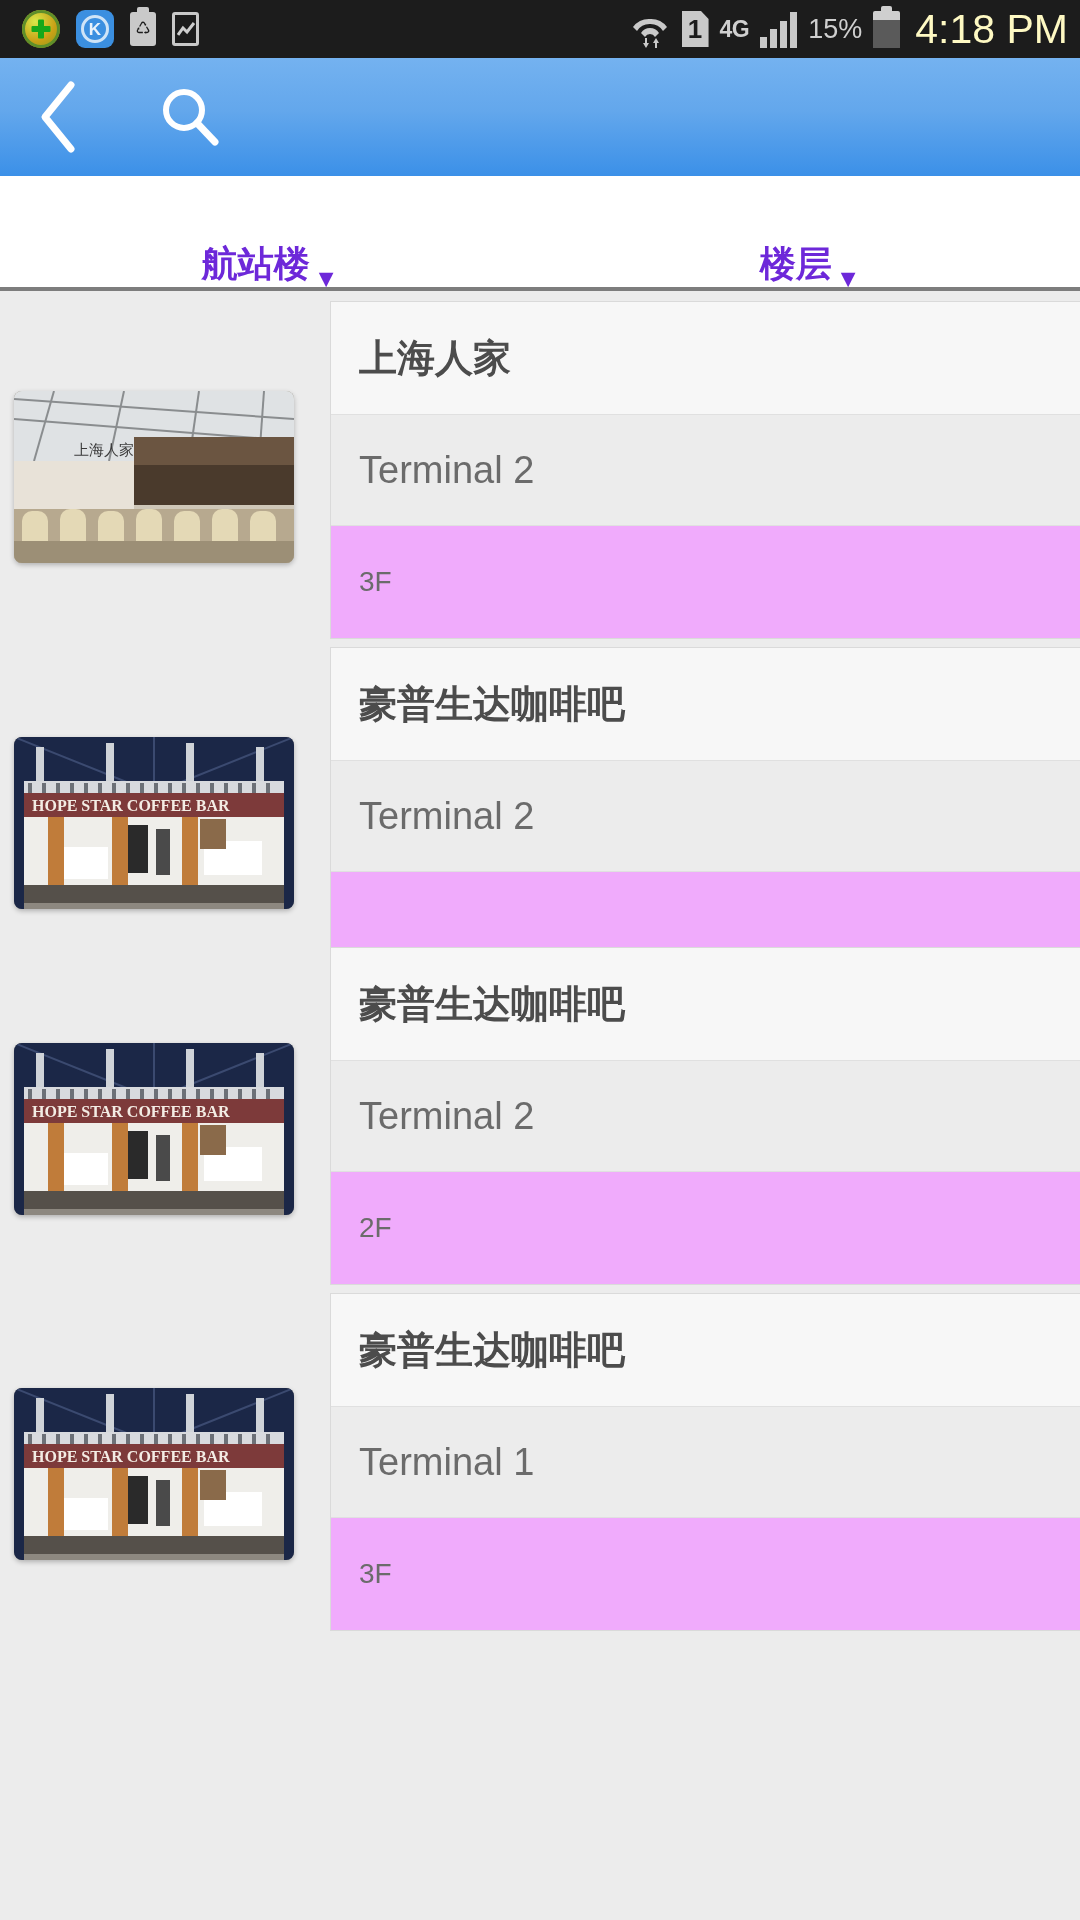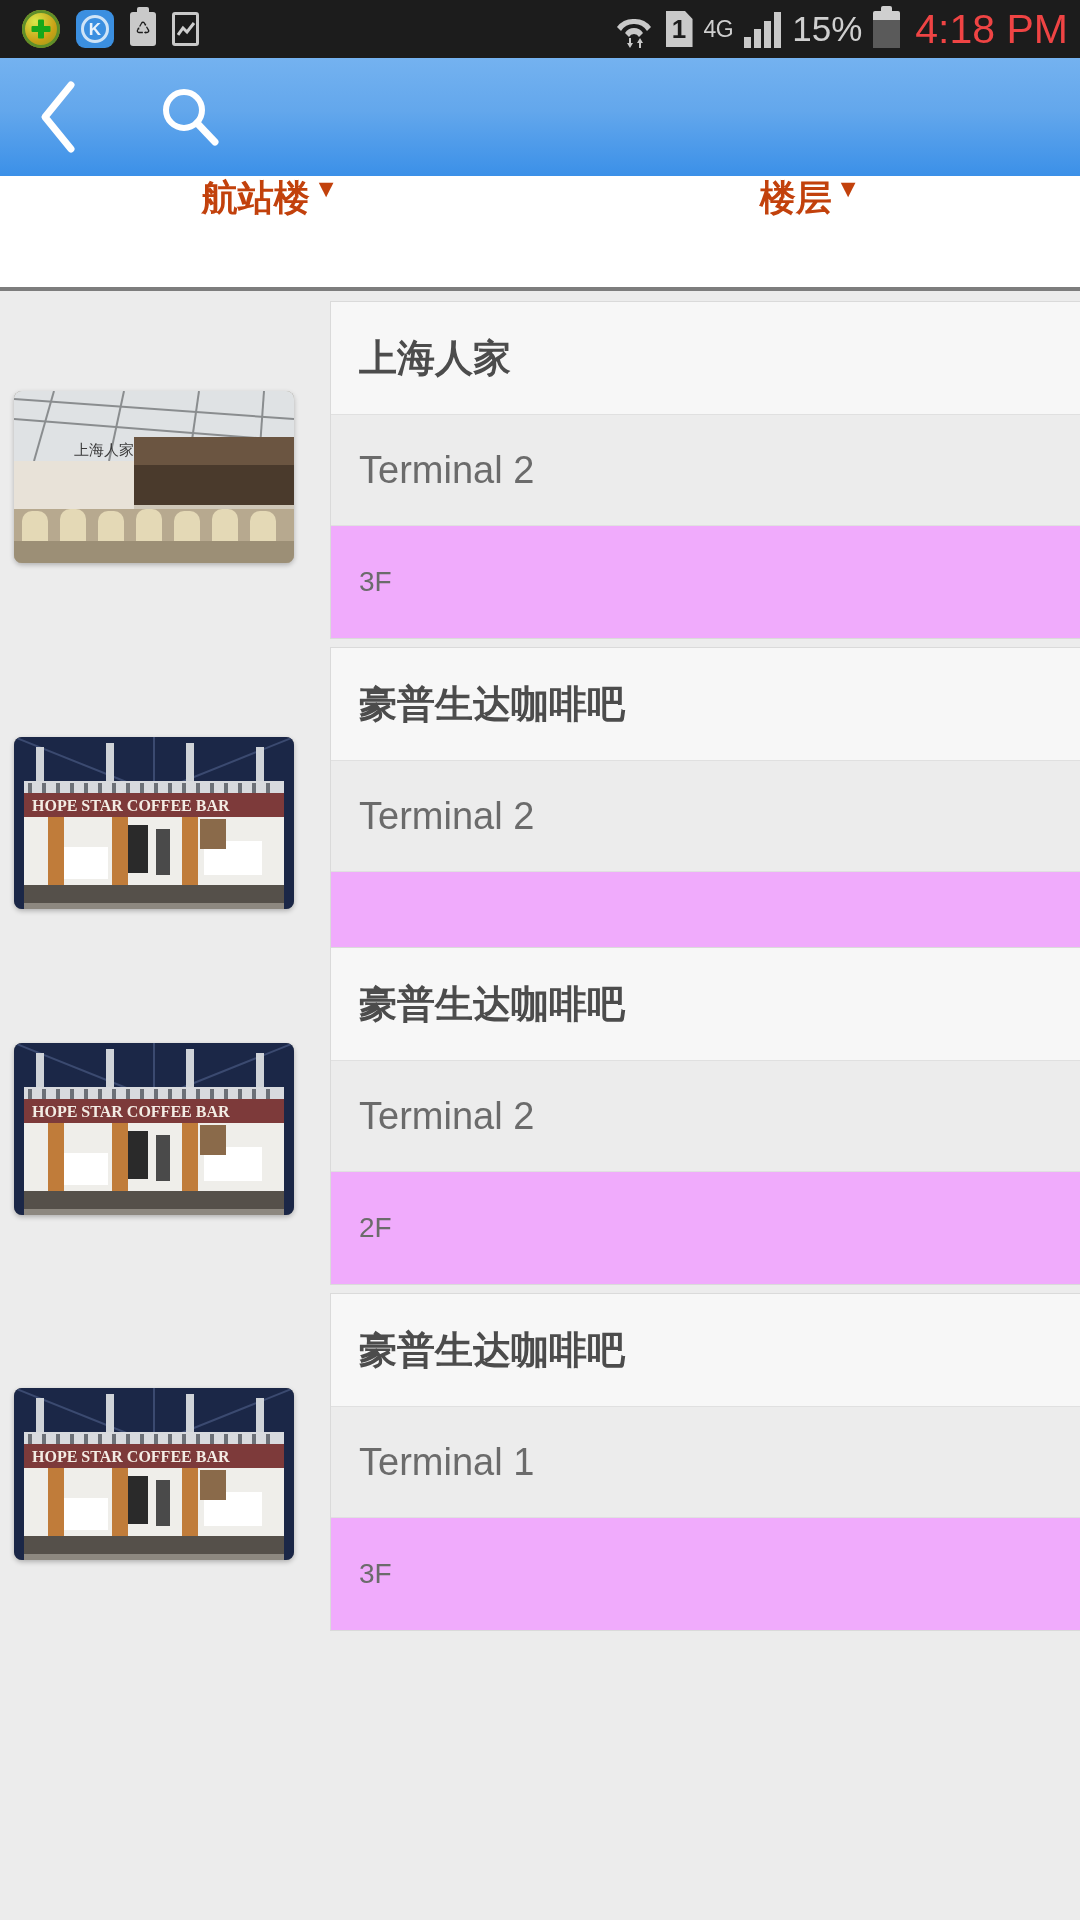--- a/index.html
+++ b/index.html
@@ -52,38 +52,38 @@
 
   
   .ic-wifi{ width:42px; height:38px; position:relative; }
 
   
   .ic-sim{ width:27px; height:36px; background:#c9c9c9; position:relative;
     clip-path:polygon(0 0,72% 0,100% 22%,100% 100%,0 100%); }
   .ic-sim i{ position:absolute; inset:0; font-style:normal; color:#1c1c1c;
     font-weight:bold; font-size:26px; line-height:36px; text-align:center; }
 
-  .sb-4g{ font-size:23px; font-weight:normal; color:#cfcfcf; letter-spacing:-.5px; }
+  .sb-4g{ font-size:23px; font-weight:bold; color:#cfcfcf; letter-spacing:-.5px; }
 
   
   .ic-sig{ display:flex; align-items:flex-end; gap:3px; height:38px; }
   .ic-sig span{ width:7px; background:#c9c9c9; }
   .ic-sig span:nth-child(1){height:11px}
   .ic-sig span:nth-child(2){height:19px}
   .ic-sig span:nth-child(3){height:27px}
   .ic-sig span:nth-child(4){height:36px}
 
-  .sb-pct{ font-size:35px; color:#cfcfcf; }
+  .sb-pct{ font-size:27px; color:#cfcfcf; }
 
   .ic-batt{ width:27px; height:37px; background:#cfcfcf; position:relative; border-radius:2px;}
   .ic-batt:before{ content:""; position:absolute; top:-5px; left:8px; width:11px; height:5px;
     background:#cfcfcf; border-radius:2px 2px 0 0;}
   .ic-batt em{ position:absolute; left:0; right:0; bottom:0; height:28px; background:#5a5a5a; }
 
-  .sb-time{ font-size:41px; color:#ef4444; letter-spacing:0px; margin-left:4px; }
+  .sb-time{ font-size:41px; color:#fef9c3; letter-spacing:0px; margin-left:4px; }
 
   
   .appbar{
     height:118px; width:1080px;
     background:linear-gradient(180deg,#74b2f0 0%,#63a7ec 45%,#3b90e8 100%);
     display:flex; align-items:center; position:relative;
   }
   .back-btn{ width:120px; height:118px; display:flex; align-items:center; justify-content:center; }
   .back-btn svg{ display:block; }
   .appbar-title{
@@ -93,22 +93,22 @@
   }
   .search-btn{ width:140px; height:118px; display:flex; align-items:center; justify-content:center; }
 
   
   .filterbar{
     height:115px; width:1080px; background:#ffffff;
     display:flex; align-items:center;
     border-bottom:4px solid #7d7d7d;
   }
   .filter-cell{
-    flex:1; display:flex; align-items:flex-start; justify-content:center;
-    color:#c2410c; font-size:36px; font-weight:bold; height:115px; gap:2px;
+    flex:1; display:flex; align-items:flex-end; justify-content:center;
+    color:#6d28d9; font-size:36px; font-weight:bold; height:115px; gap:2px;
   }
   .caret{ font-size:25px; line-height:1; margin-left:2px; position:relative; top:2px;}
   .filter-cell.view-all{ gap:6px; }
   .filter-cell.view-all .mag{ display:inline-flex; }
 
   
   .list{ width:1080px; background:#ececec; position:relative; }
 
   .card-wrap{ position:relative; width:1080px; }
   .card{

